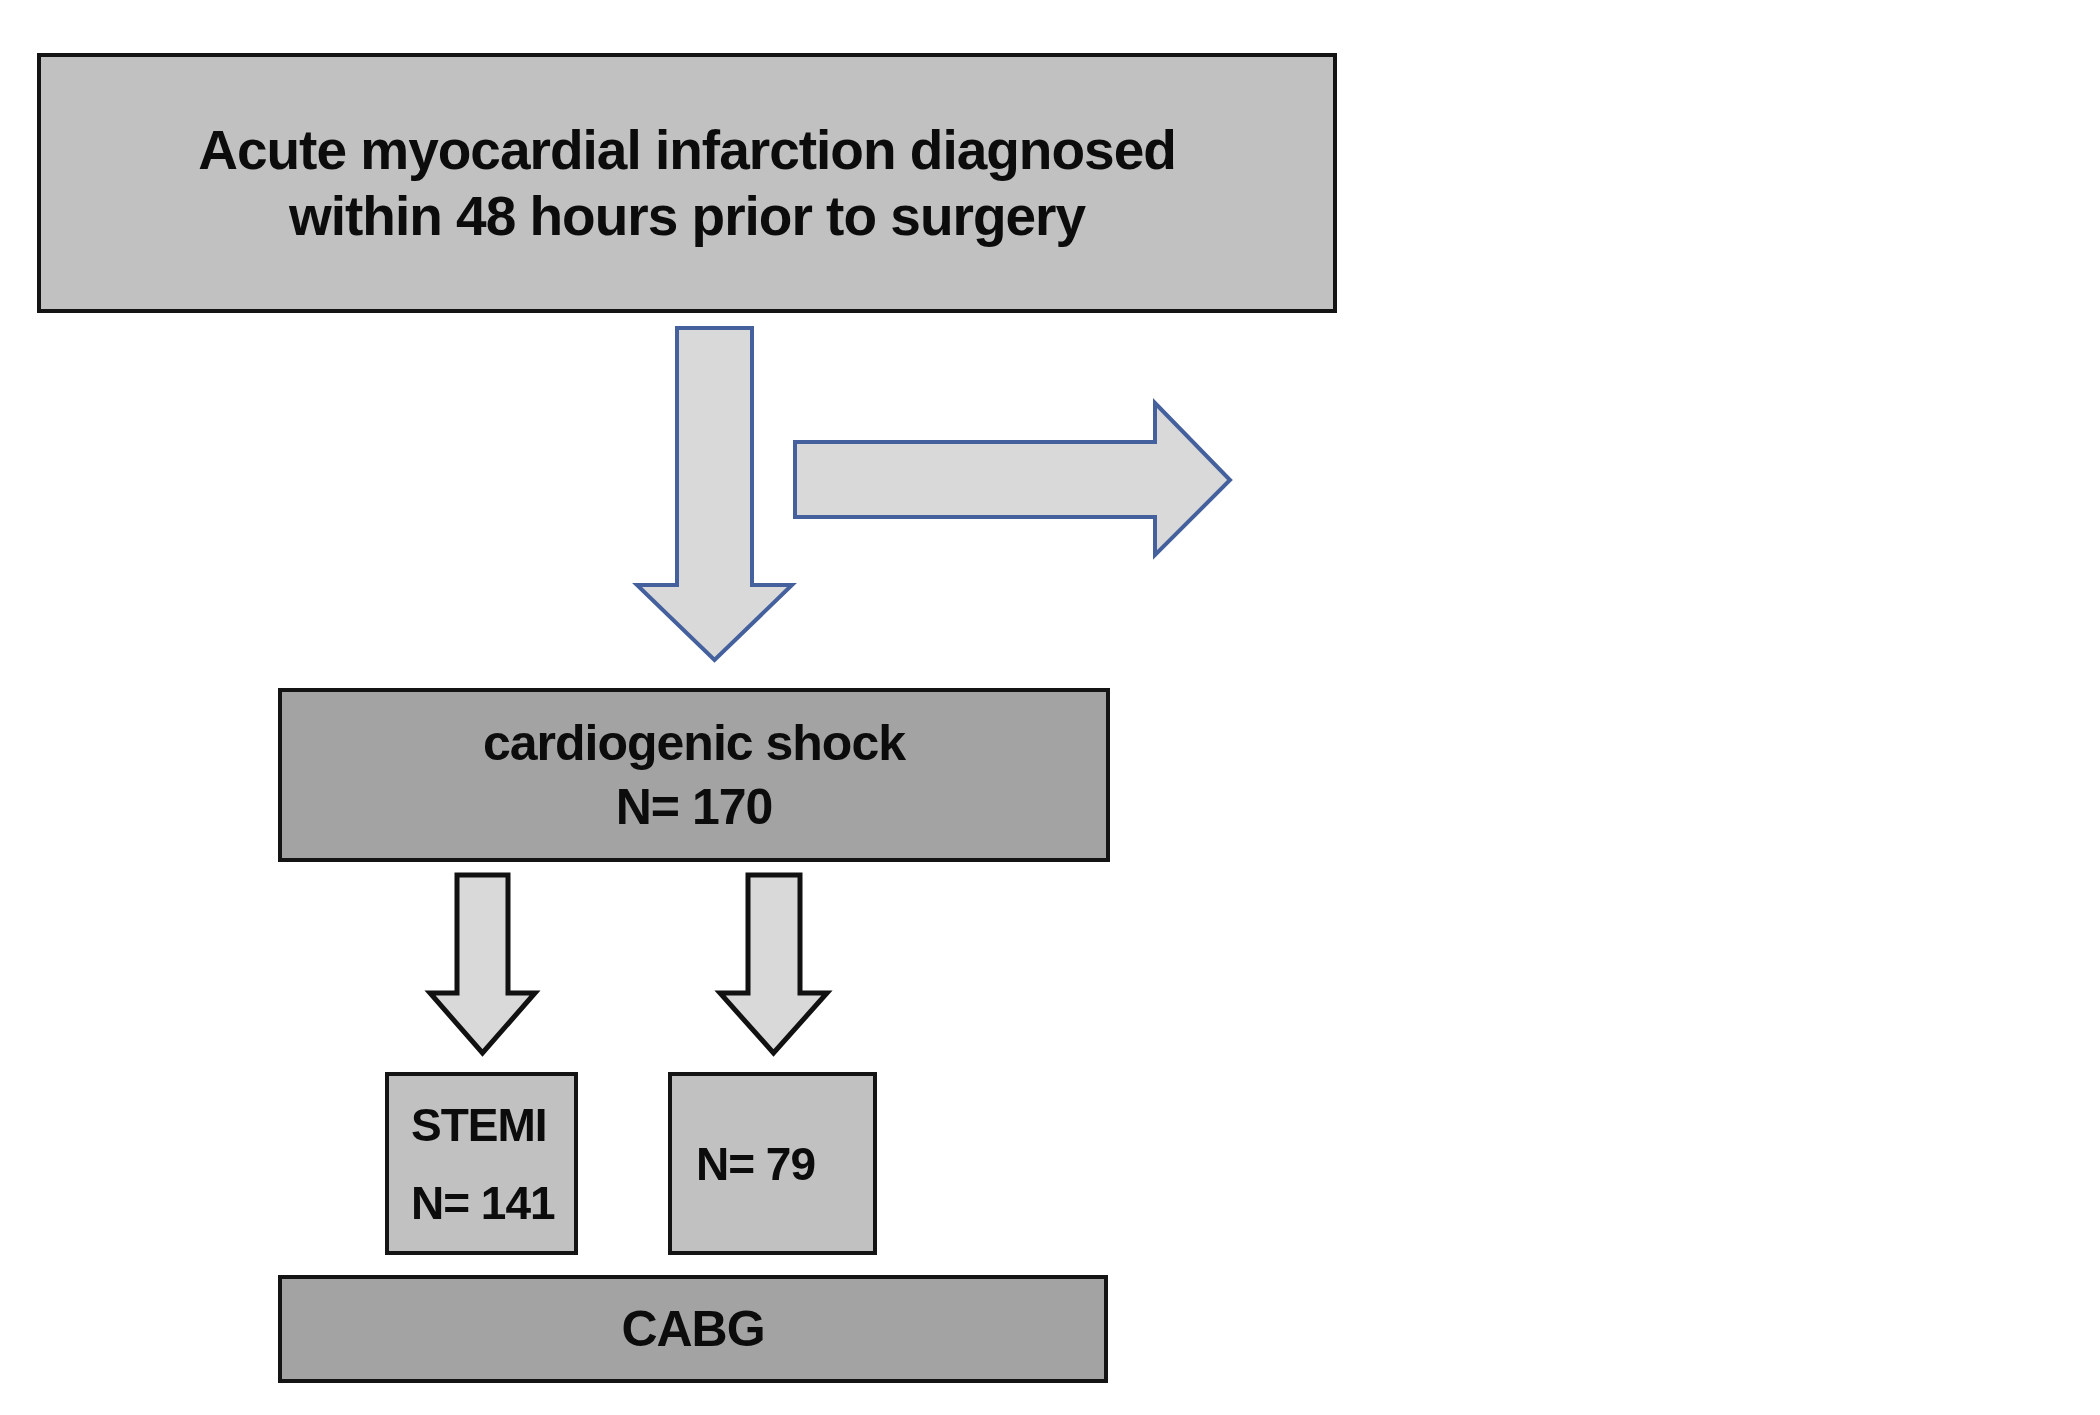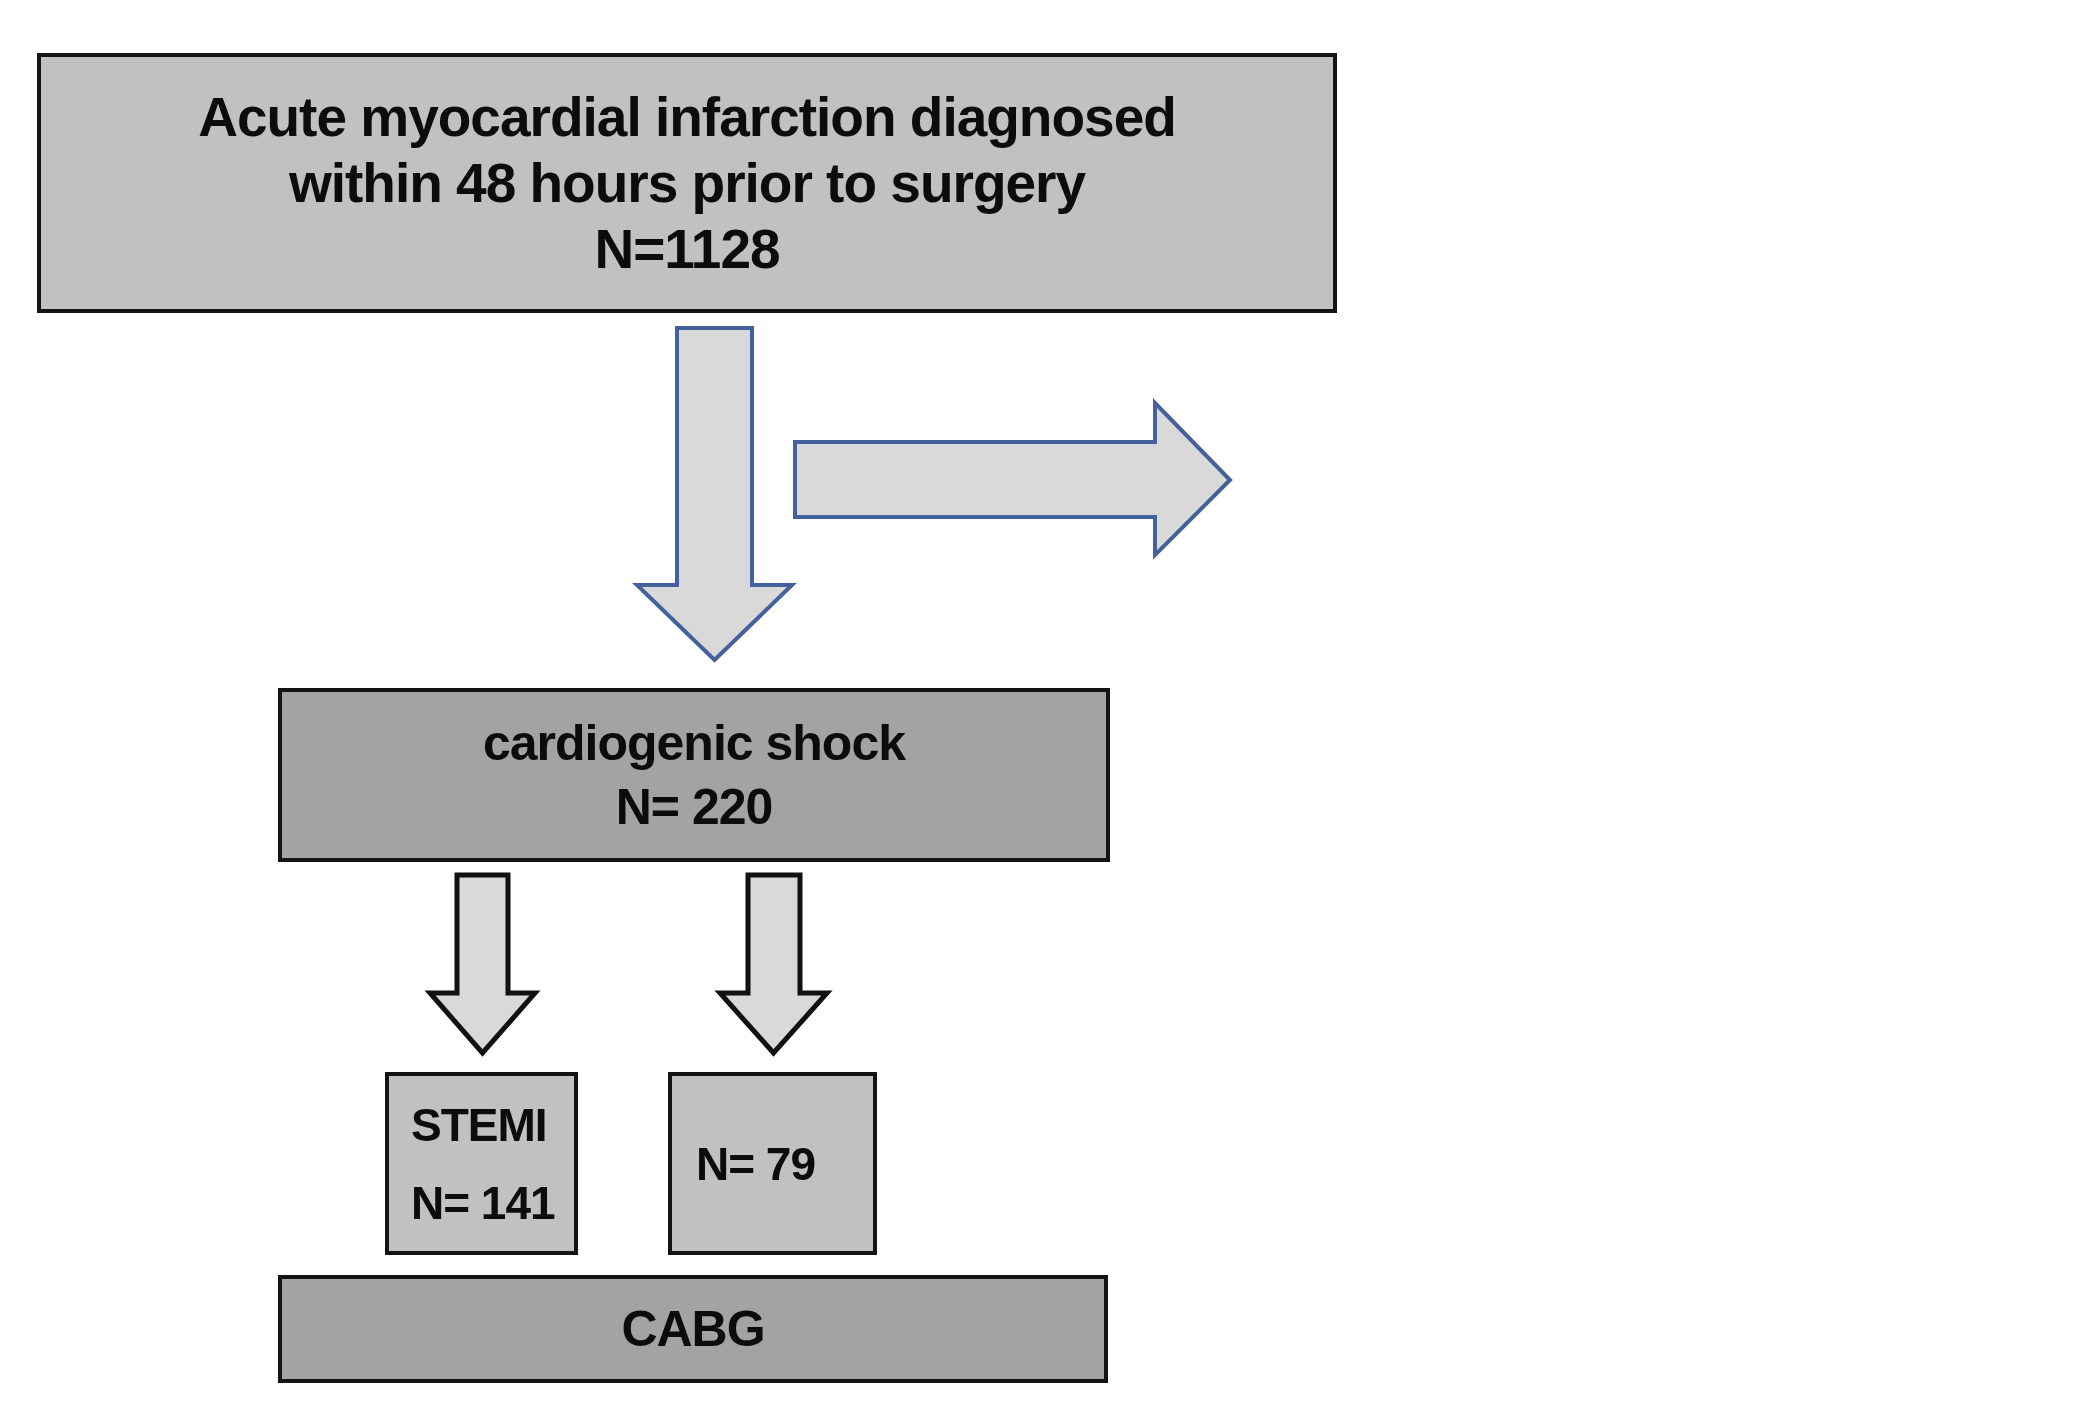--- a/index.html
+++ b/index.html
@@ -111,27 +111,26 @@
   <svg class="arrow-layer" viewBox="0 0 2100 1415" xmlns="http://www.w3.org/2000/svg">
     <polygon class="arrow-blue" points="677,328 752,328 752,585 792,585 714.5,660 637,585 677,585"></polygon>
     <polygon class="arrow-blue" points="795,442 1155,442 1155,403 1230,480 1155,555 1155,517 795,517"></polygon>
     <polygon class="arrow-black" points="457,875 508,875 508,993 535,993 482.5,1053 430,993 457,993"></polygon>
     <polygon class="arrow-black" points="748,875 800,875 800,993 827,993 773.5,1053 720,993 748,993"></polygon>
   </svg>
 
   <div class="flowbox fill-light box-top">
     <div class="box-line">Acute myocardial infarction diagnosed</div>
     <div class="box-line">within 48 hours prior to surgery</div>
-    <div class="box-line">N=1128</div>
   </div>
 
 
   <div class="flowbox fill-dark box-cardio">
     <div class="box-line">cardiogenic shock</div>
-    <div class="box-line">N= 220</div>
+    <div class="box-line">N= 170</div>
   </div>
 
   <div class="flowbox fill-light box-stemi">
     <div class="box-line">STEMI</div>
     <div class="box-line">N= 141</div>
   </div>
 
   <div class="flowbox fill-light box-nstemi">
     <div class="box-line">N= 79</div>
   </div>

